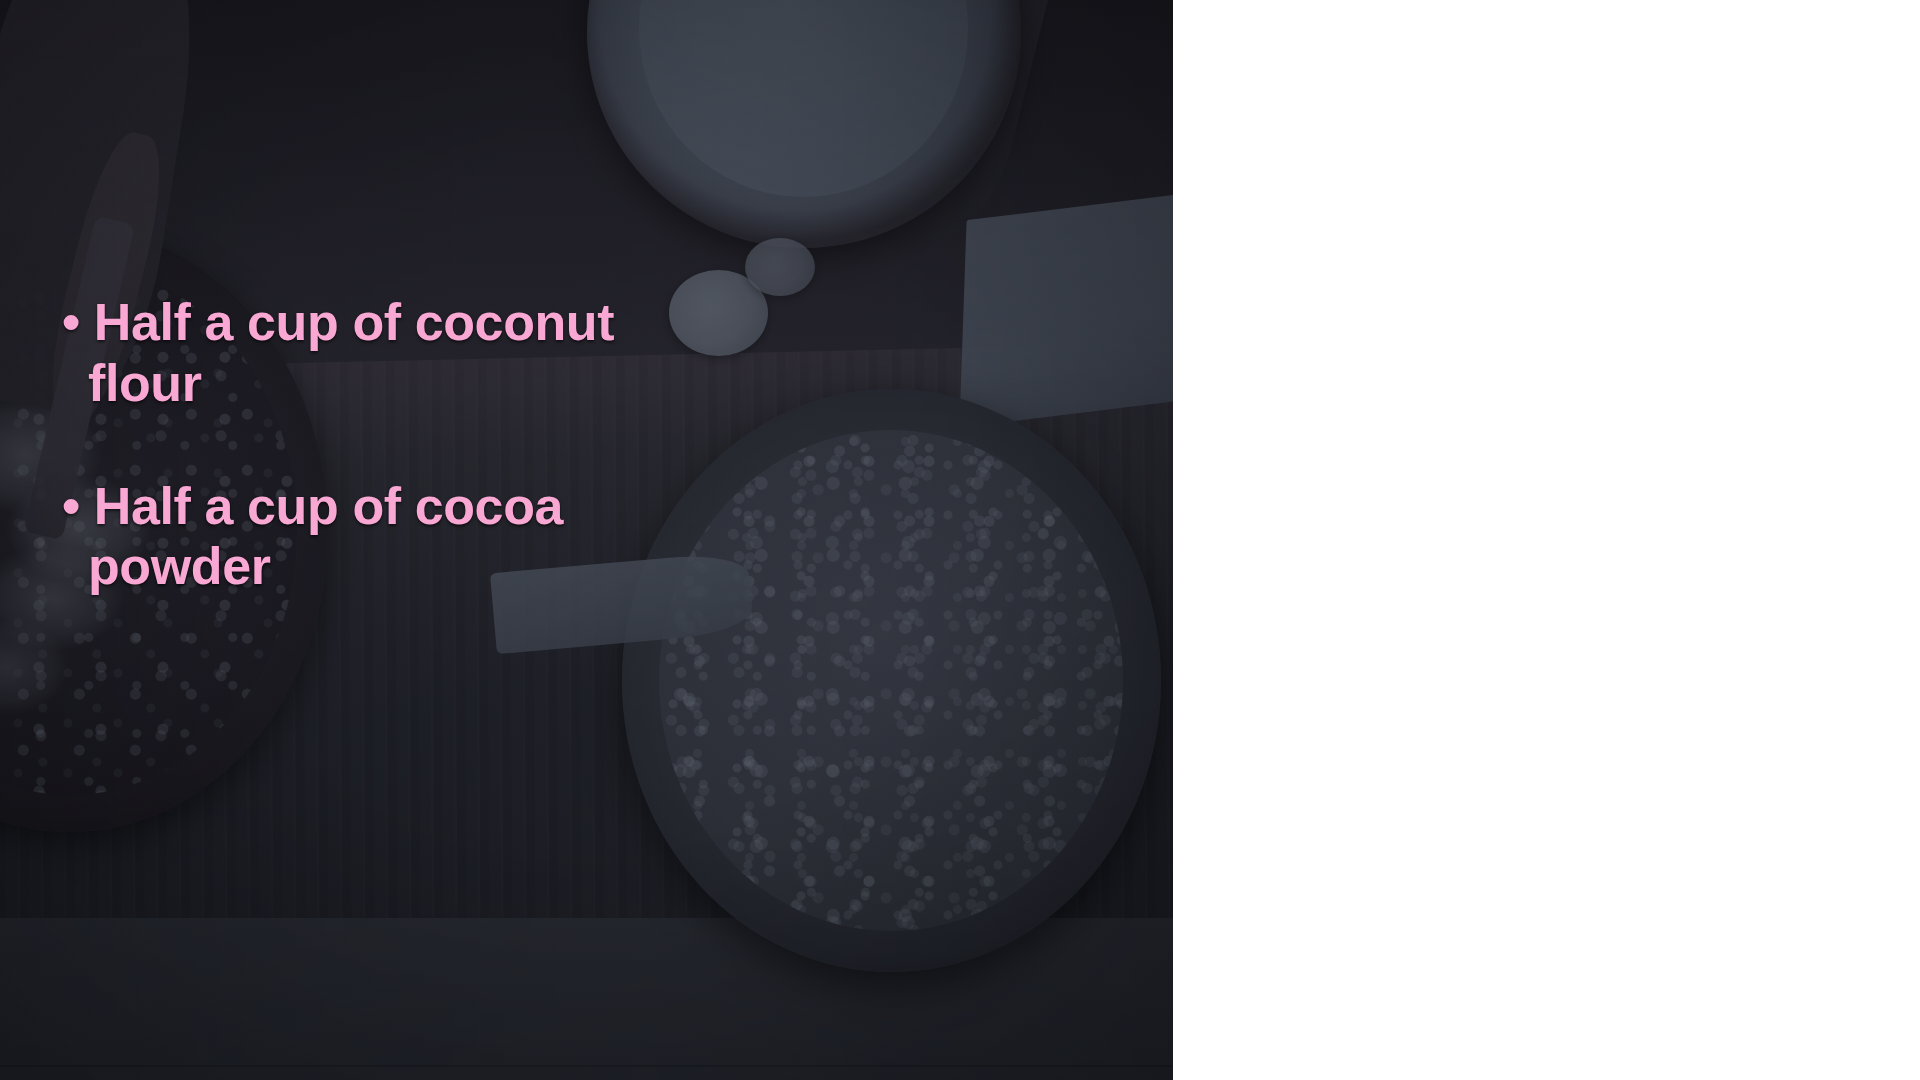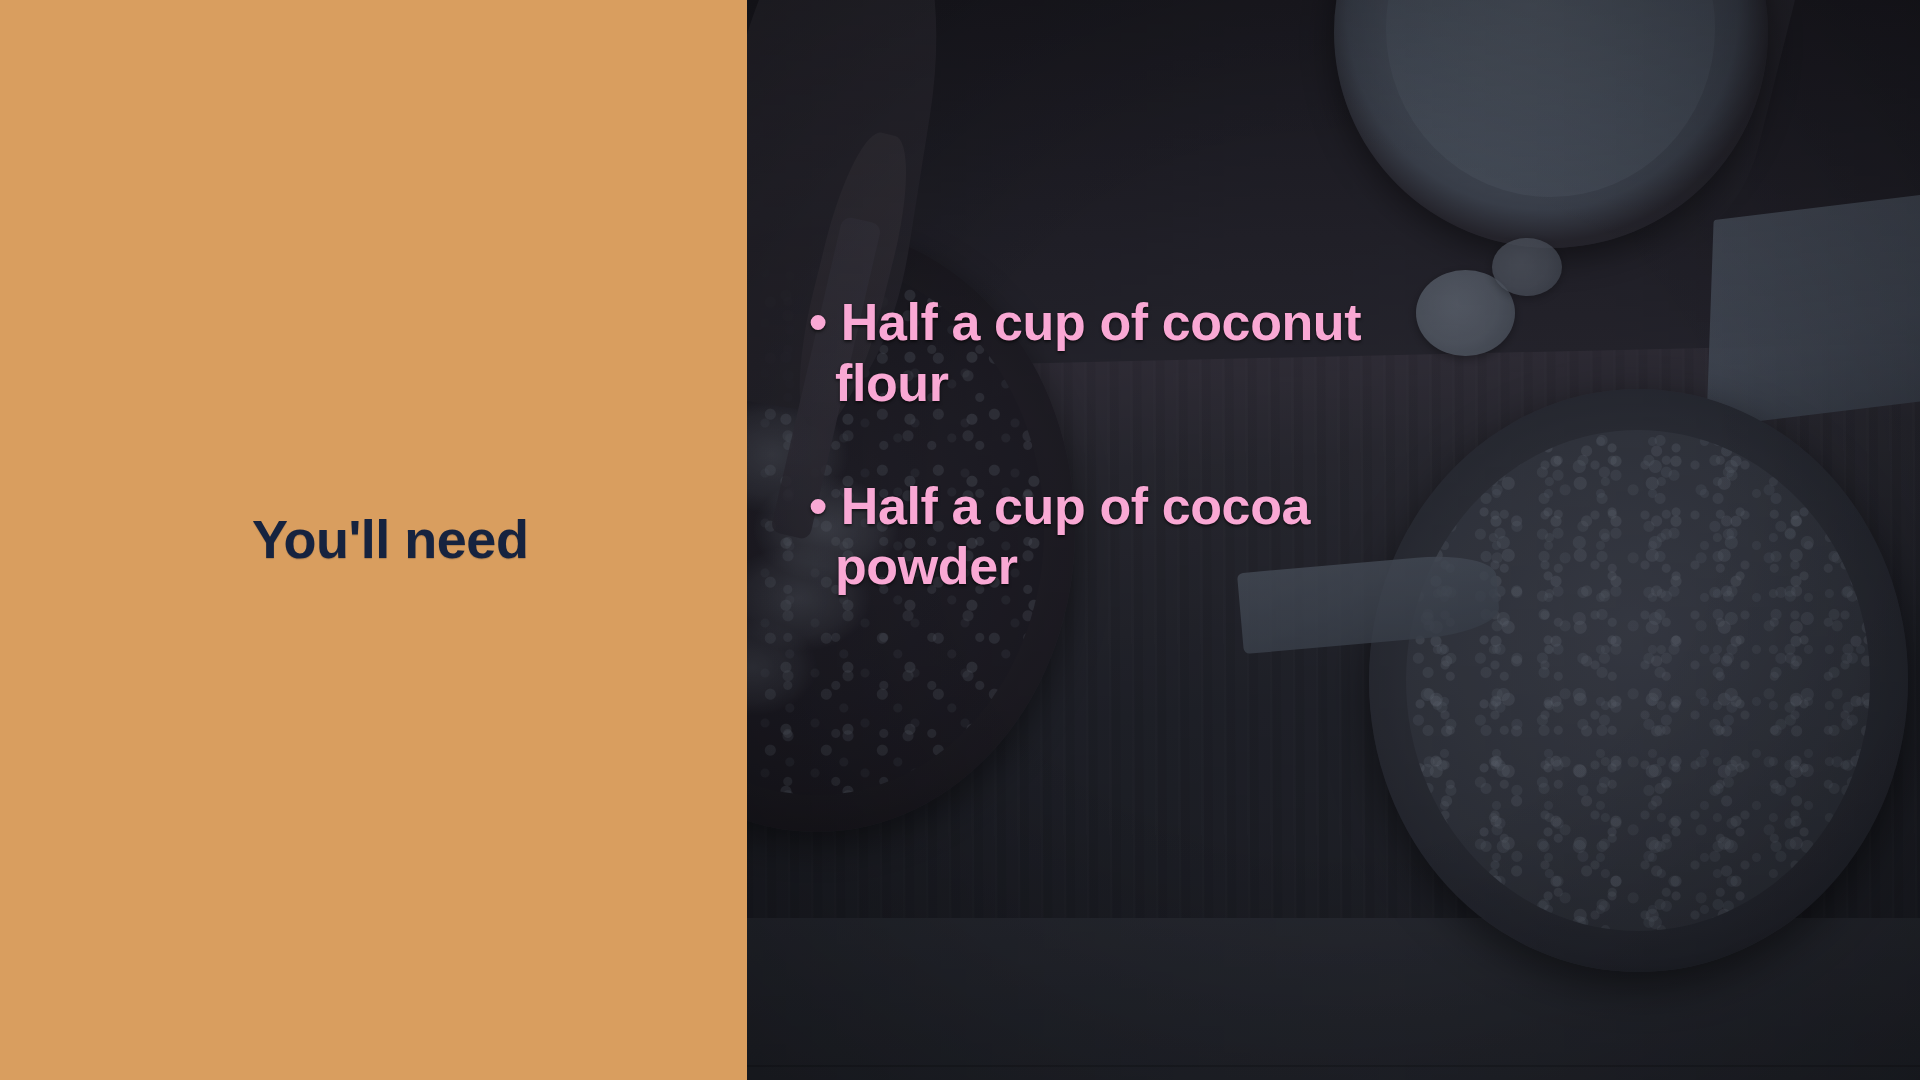--- a/index.html
+++ b/index.html
@@ -280,23 +280,20 @@
     text-indent:-26px;
     padding-left:26px;
   }
   .bullet + .bullet { margin-top:62px; }
 </style>
 </head>
 <body>
 
 <div class="slide">
 
-  <section class="left-panel">
-    <h1 class="heading">You'll need</h1>
-  </section>
 
   <section class="right-panel">
 
     <div class="photo">
       <div class="ph-wall"></div>
       <div class="ph-board">
         <div class="ph-board-grain"></div>
       </div>
       <div class="ph-table">
         <div class="ph-table-line"></div>

